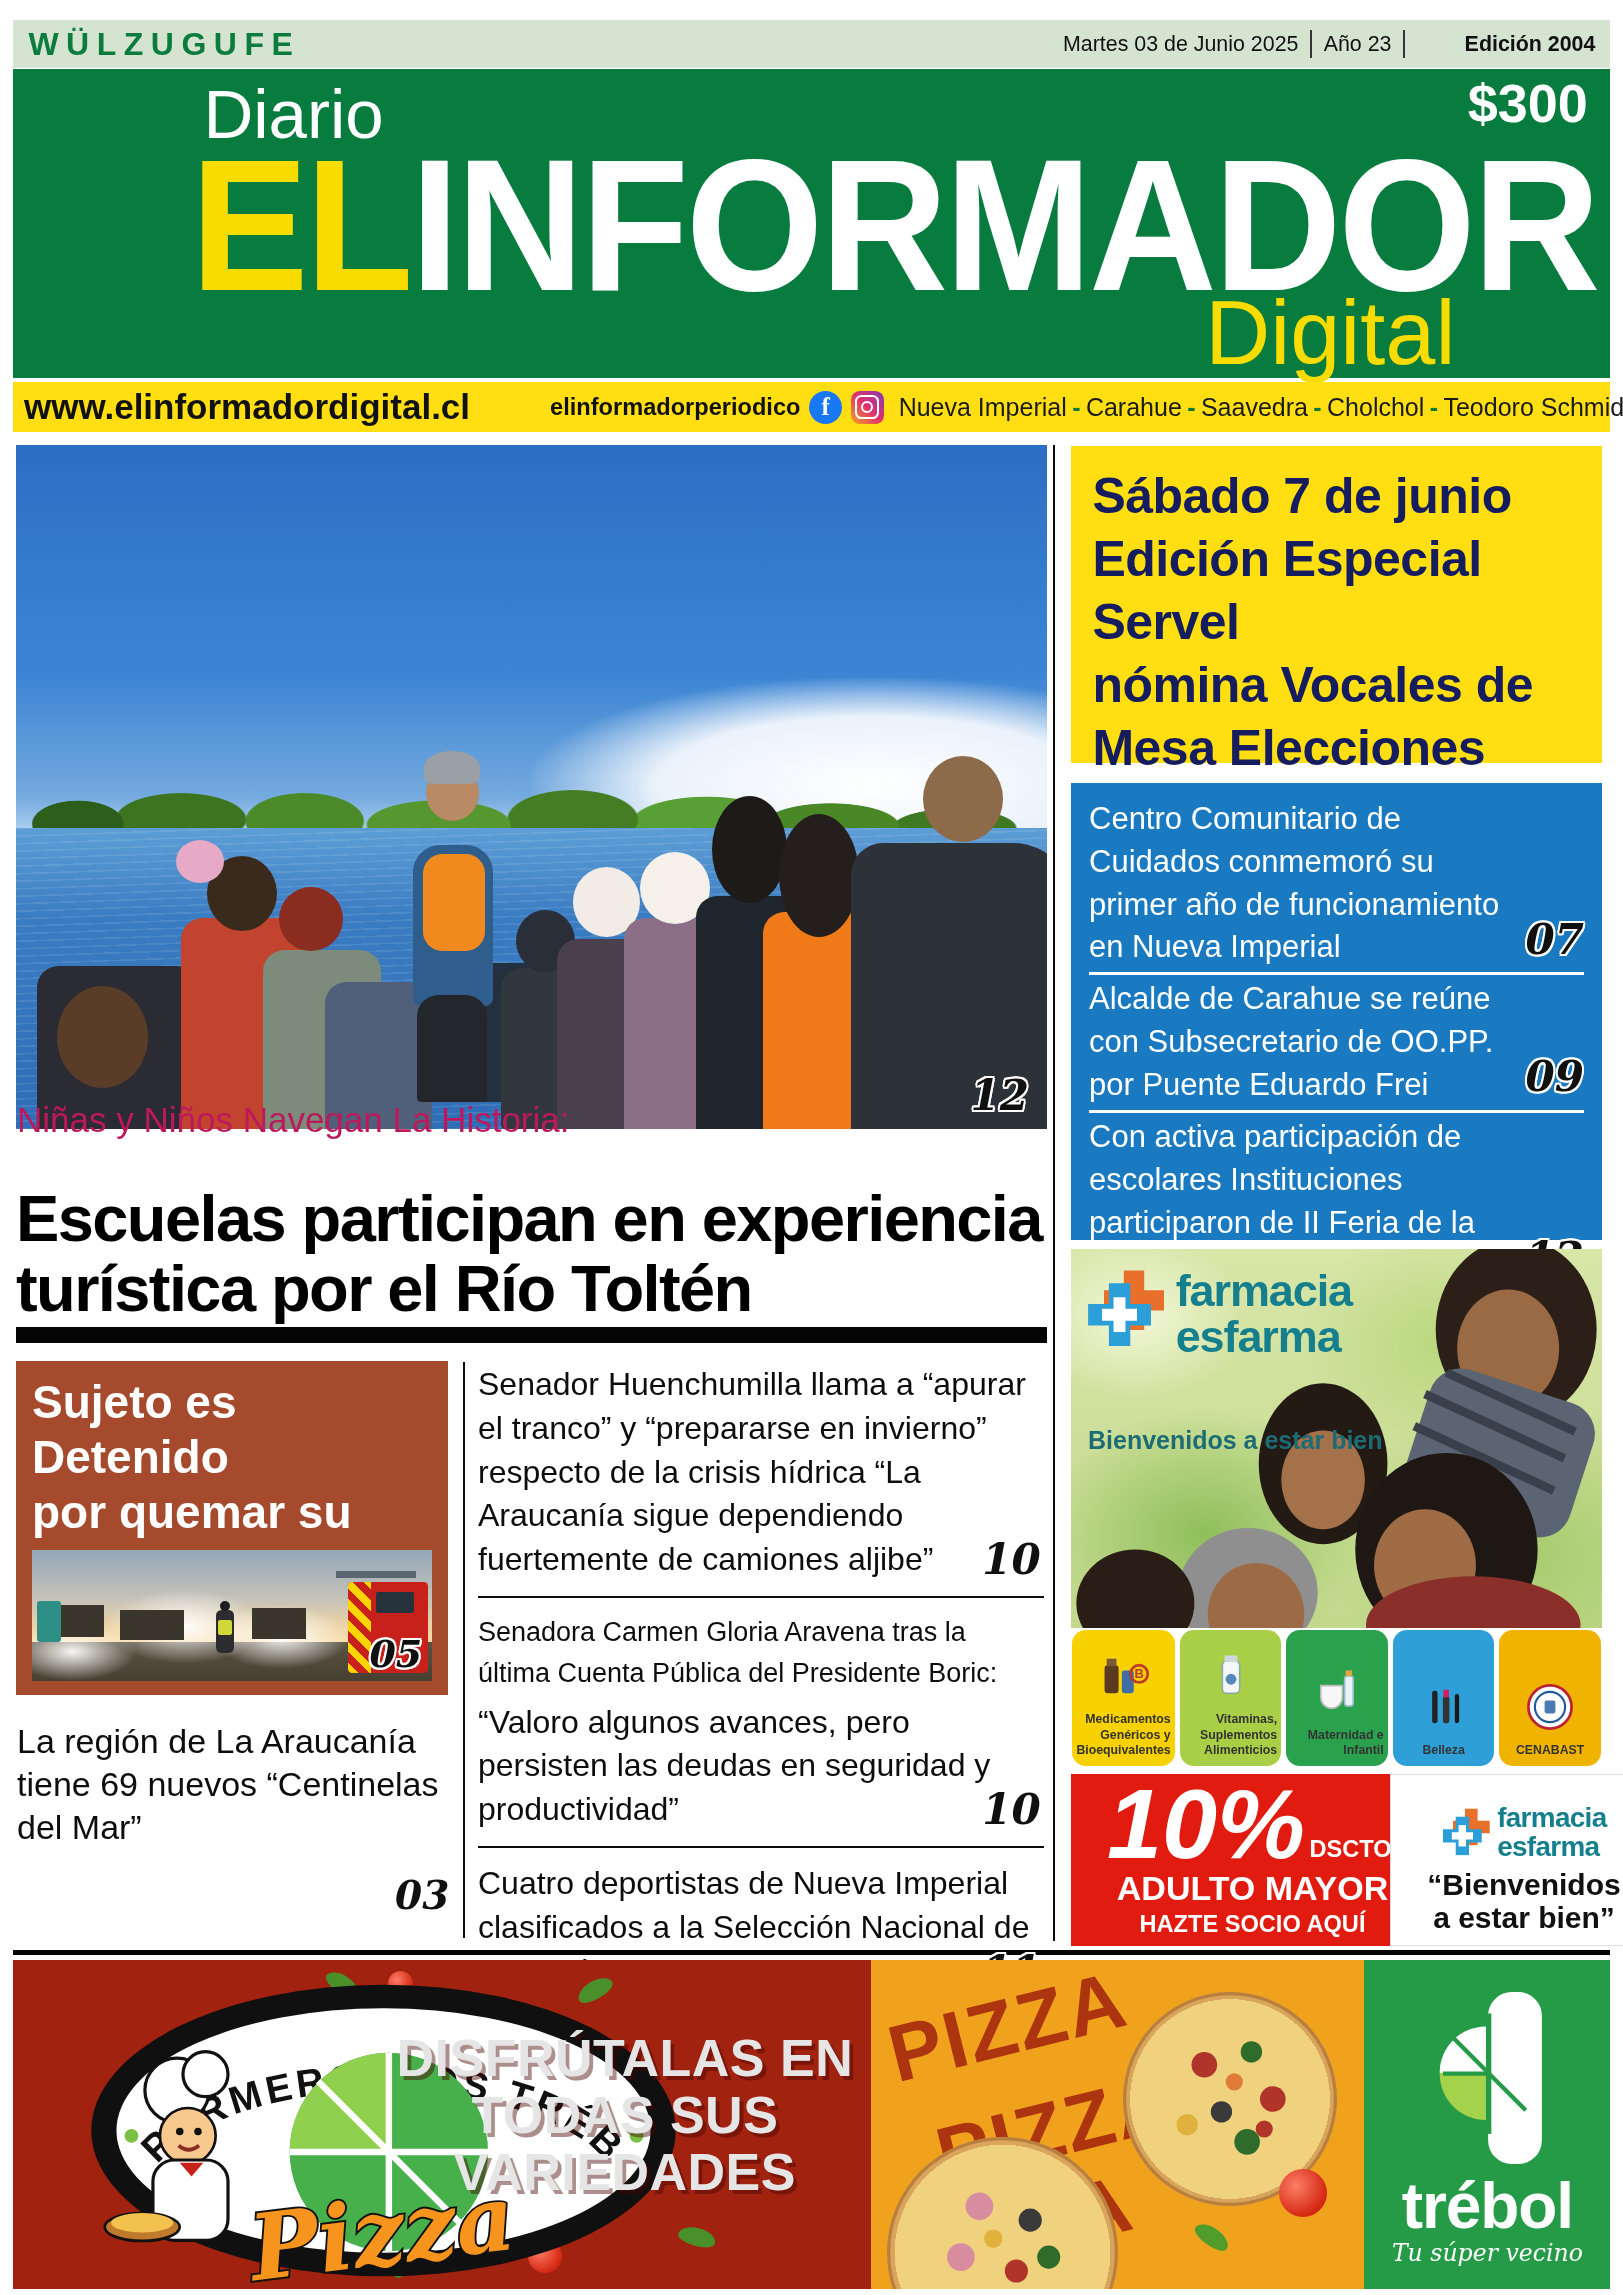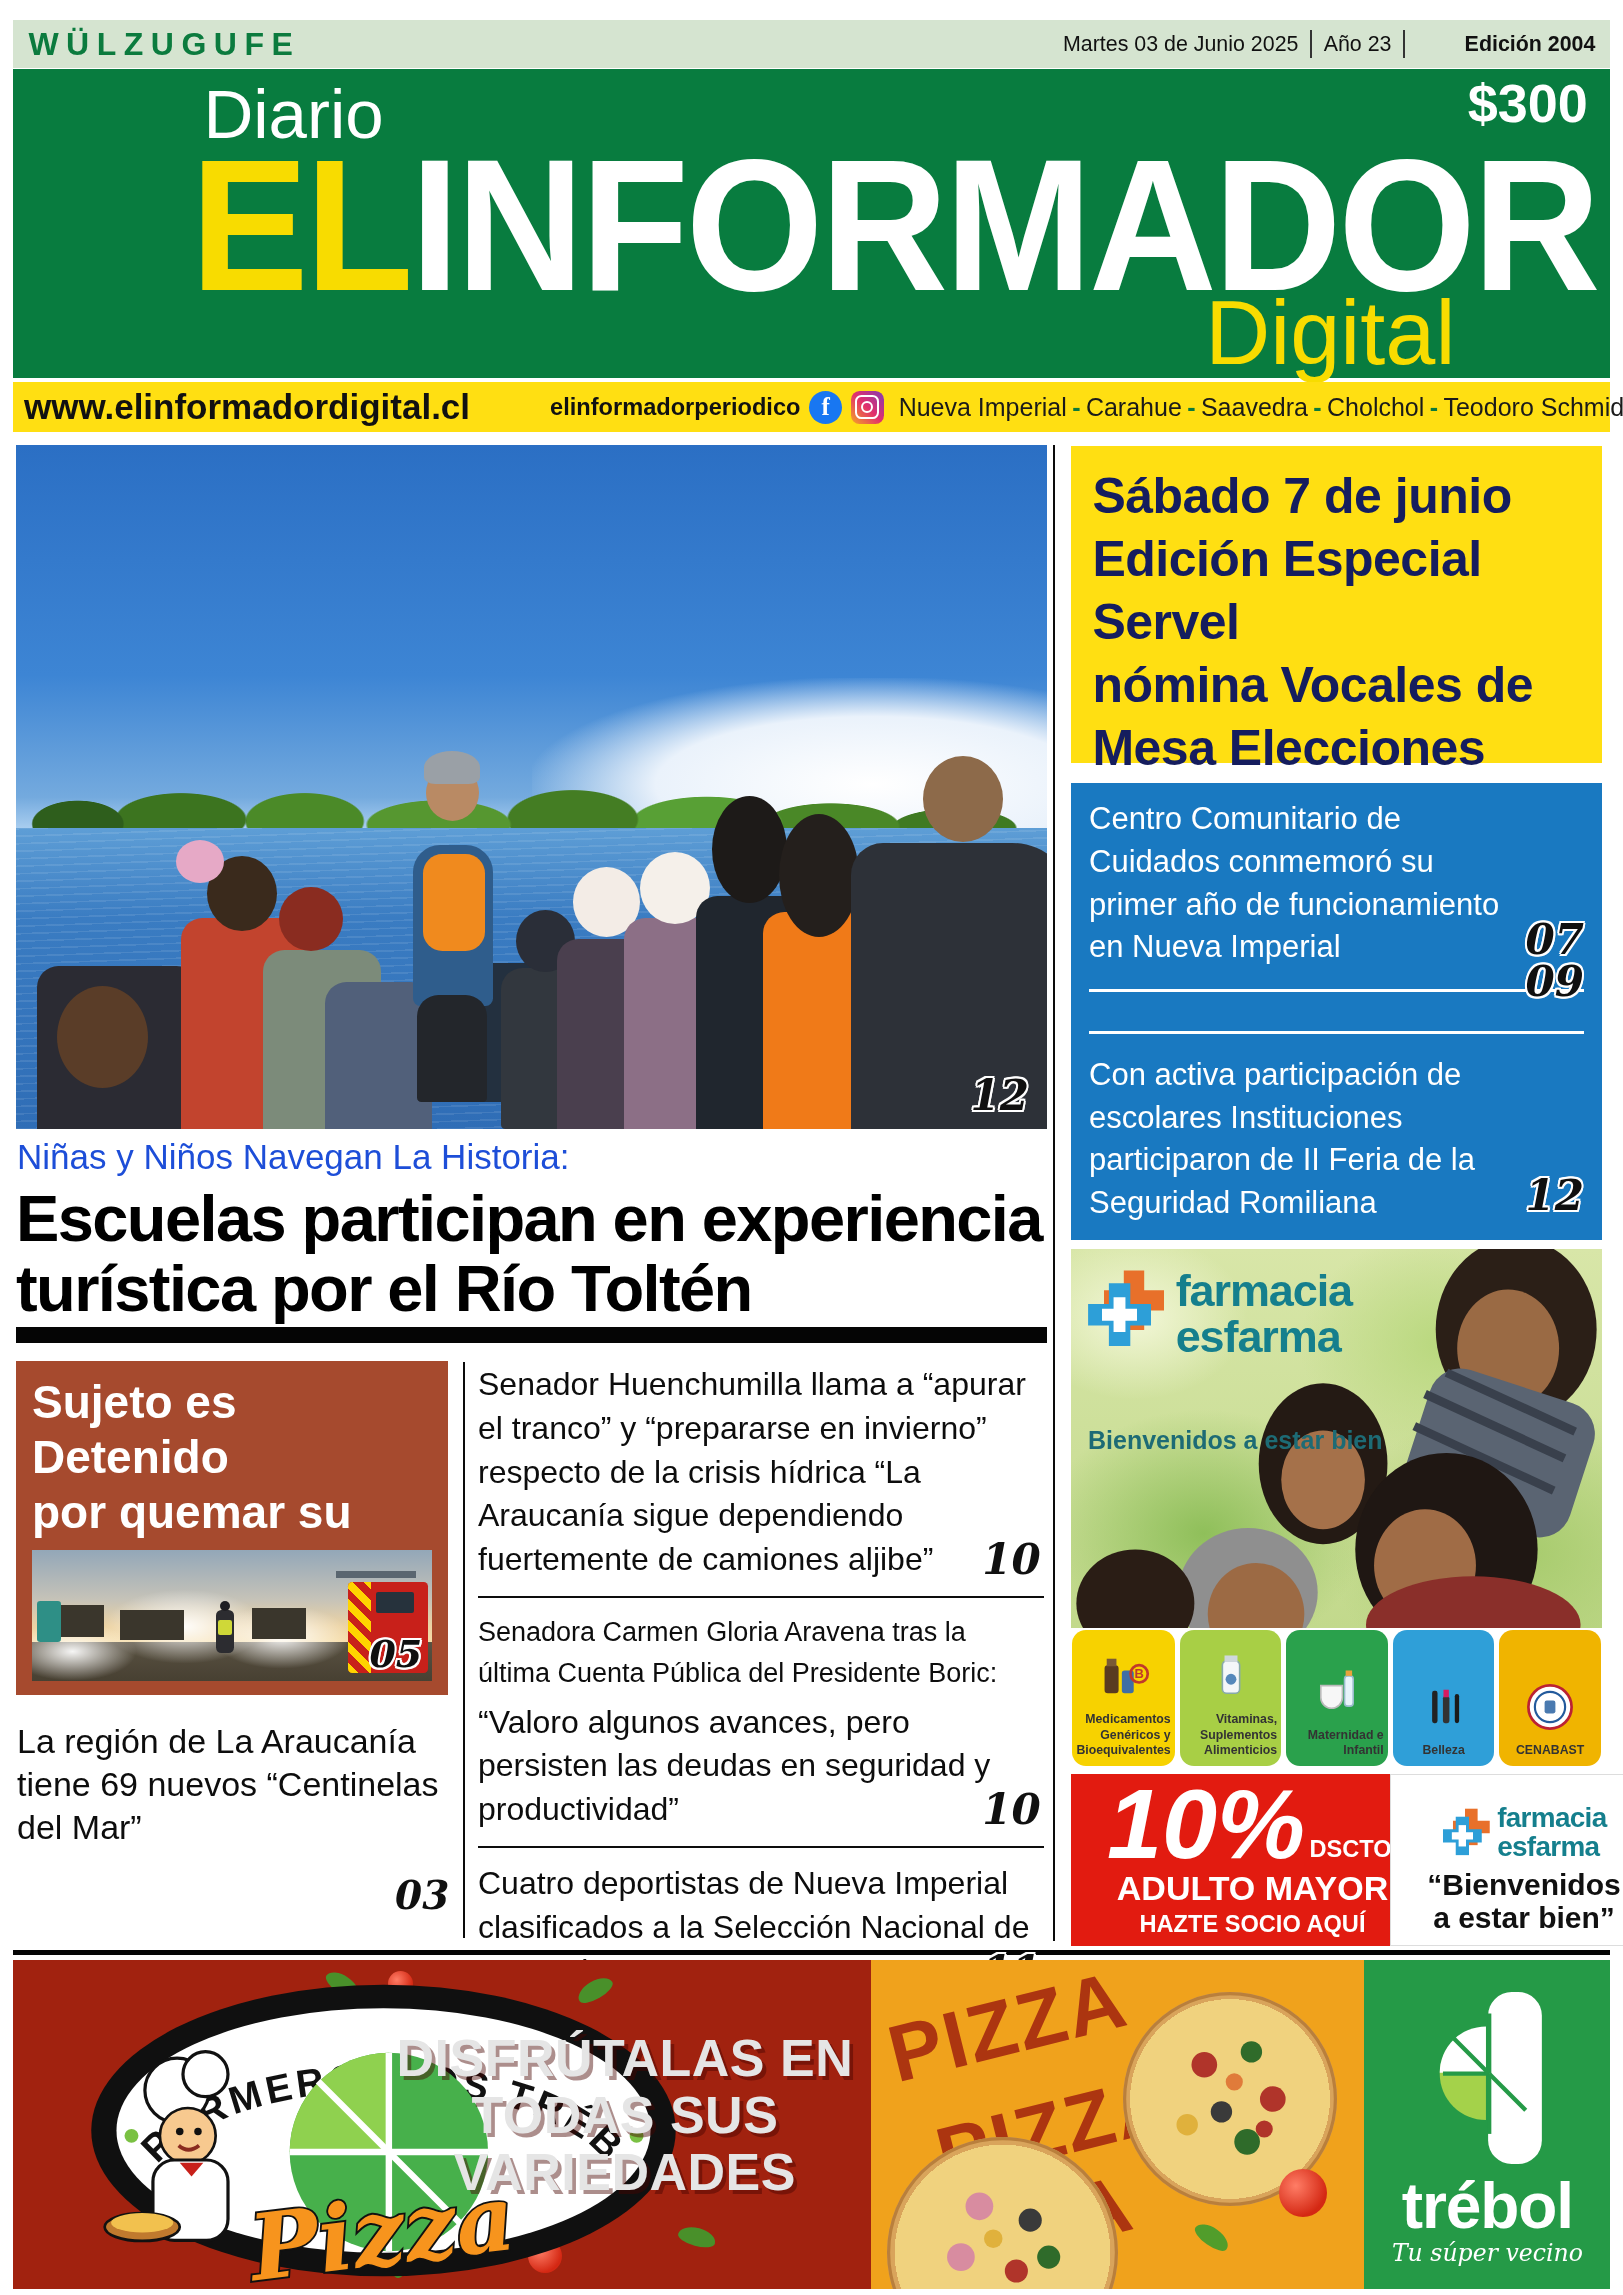--- a/index.html
+++ b/index.html
@@ -61,21 +61,21 @@
       radial-gradient(ellipse 102px 32px at 91% 70%,#3f7a22 60%,rgba(0,0,0,0)62%);}
   .water{position:absolute;left:0;top:56%;width:100%;height:44%;
          background:linear-gradient(#5e9ed6,#3a7cc2 30%,#2f6db6);}
   .water::after{content:"";position:absolute;inset:0;opacity:.35;
          background:repeating-linear-gradient(178deg,rgba(255,255,255,.28)0 1.6px,rgba(255,255,255,0)1.6px 7.5px);}
   .person{position:absolute;border-radius:21.4px 21.4px 4.3px 4.3px;}
   .head{position:absolute;border-radius:50%;}
   .pz12{right:18px;bottom:8.6px;}
 
   
-  .kicker{left:17px;top:1137px;font-size:35px;color:#1d4ed8;}
+  .kicker{left:17px;top:1100px;font-size:35px;color:#be185d;}
   .headline{left:16px;top:1184px;width:1030px;font-size:65px;font-weight:bold;line-height:1.07;letter-spacing:-1.6px;color:#000;}
   .blackbar{left:16px;top:1327px;width:1031px;height:16px;background:#050505;}
 
   
   .vline-main{left:1053px;top:445px;width:2.1px;height:1496px;background:#0a0a0a;}
   .vline-cols{left:463px;top:1362px;width:1.6px;height:576px;background:#0a0a0a;}
   .banner-topline{left:13.4px;top:1950px;width:1597px;height:5.4px;background:#050505;}
 
   
   .crimebox{left:16px;top:1361px;width:432px;height:334px;background:#a64a2e;box-sizing:border-box;padding:14px 16px;}
@@ -309,20 +309,21 @@
     <div class="promoline">Primarias 29 de Junio</div>
   </div>
 
   <div class="abs indexbox">
     <div class="idxitem">
       <div class="idxtext">Centro Comunitario de Cuidados conmemoró su primer año de funcionamiento en Nueva Imperial</div>
       <span class="pgnum idxpg">07</span>
     </div>
     <hr class="idx-div">
     <div class="idxitem">
+      <div class="idxtext">Alcalde de Carahue se reúne con Subsecretario de OO.PP. por Puente Eduardo Frei</div>
       <span class="pgnum idxpg">09</span>
     </div>
     <hr class="idx-div">
     <div class="idxitem">
       <div class="idxtext">Con activa participación de escolares Instituciones participaron de II Feria de la Seguridad Romiliana</div>
       <span class="pgnum idxpg">12</span>
     </div>
   </div>
 
   <div class="abs pharm">

